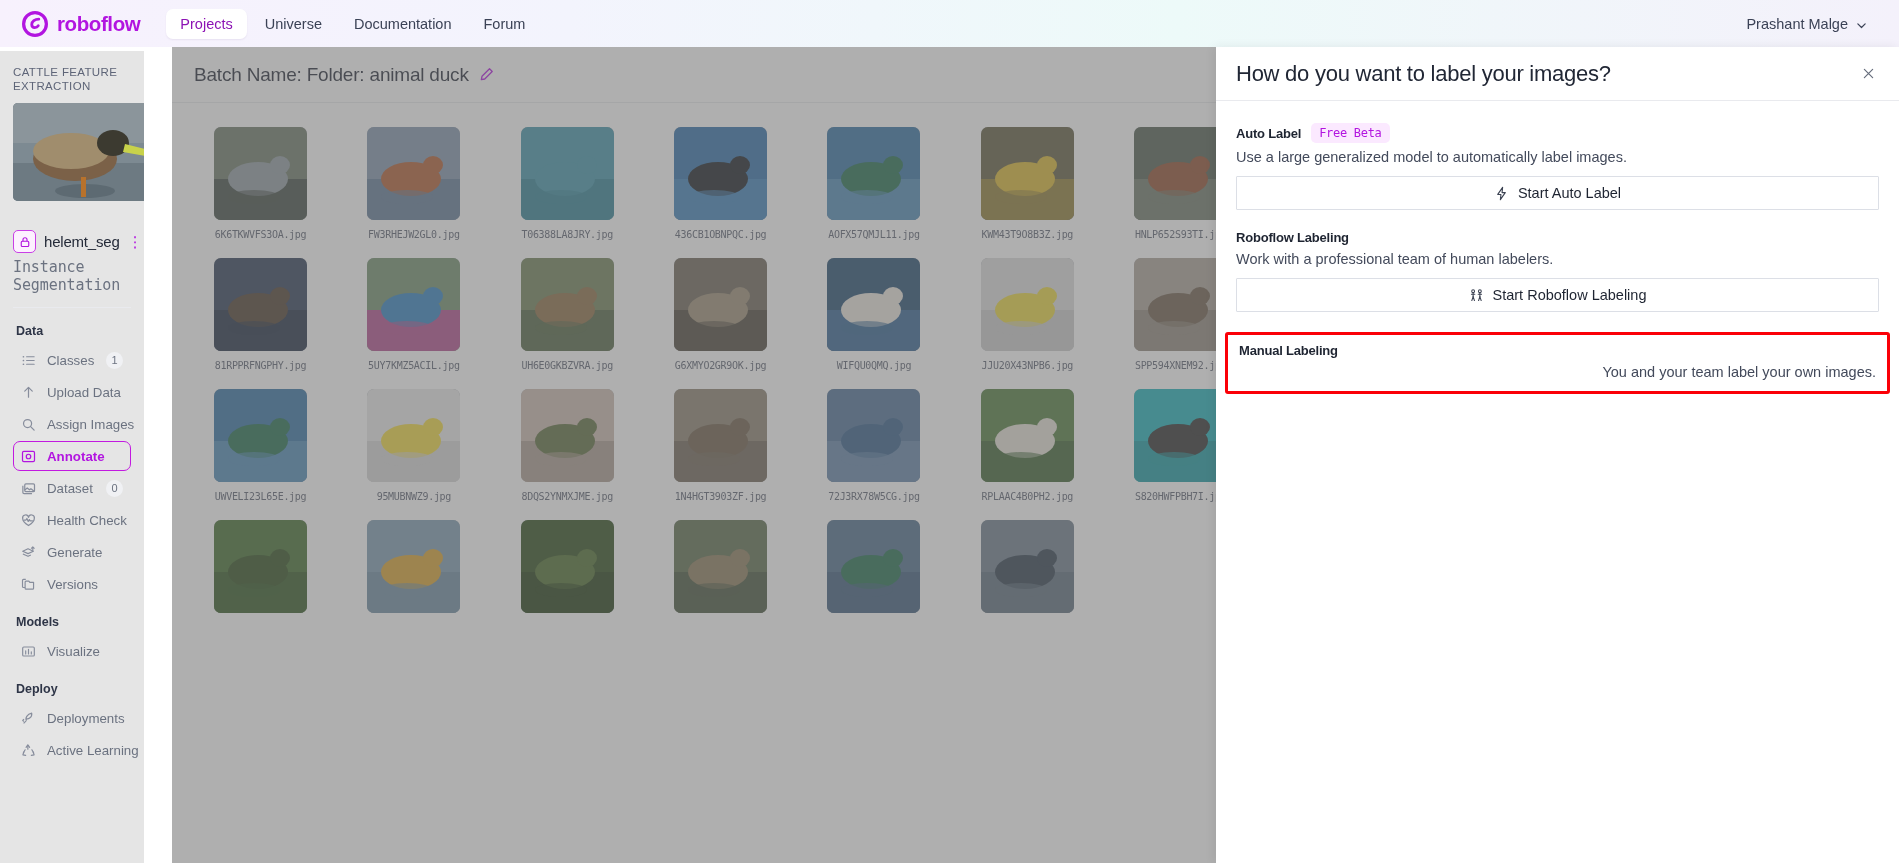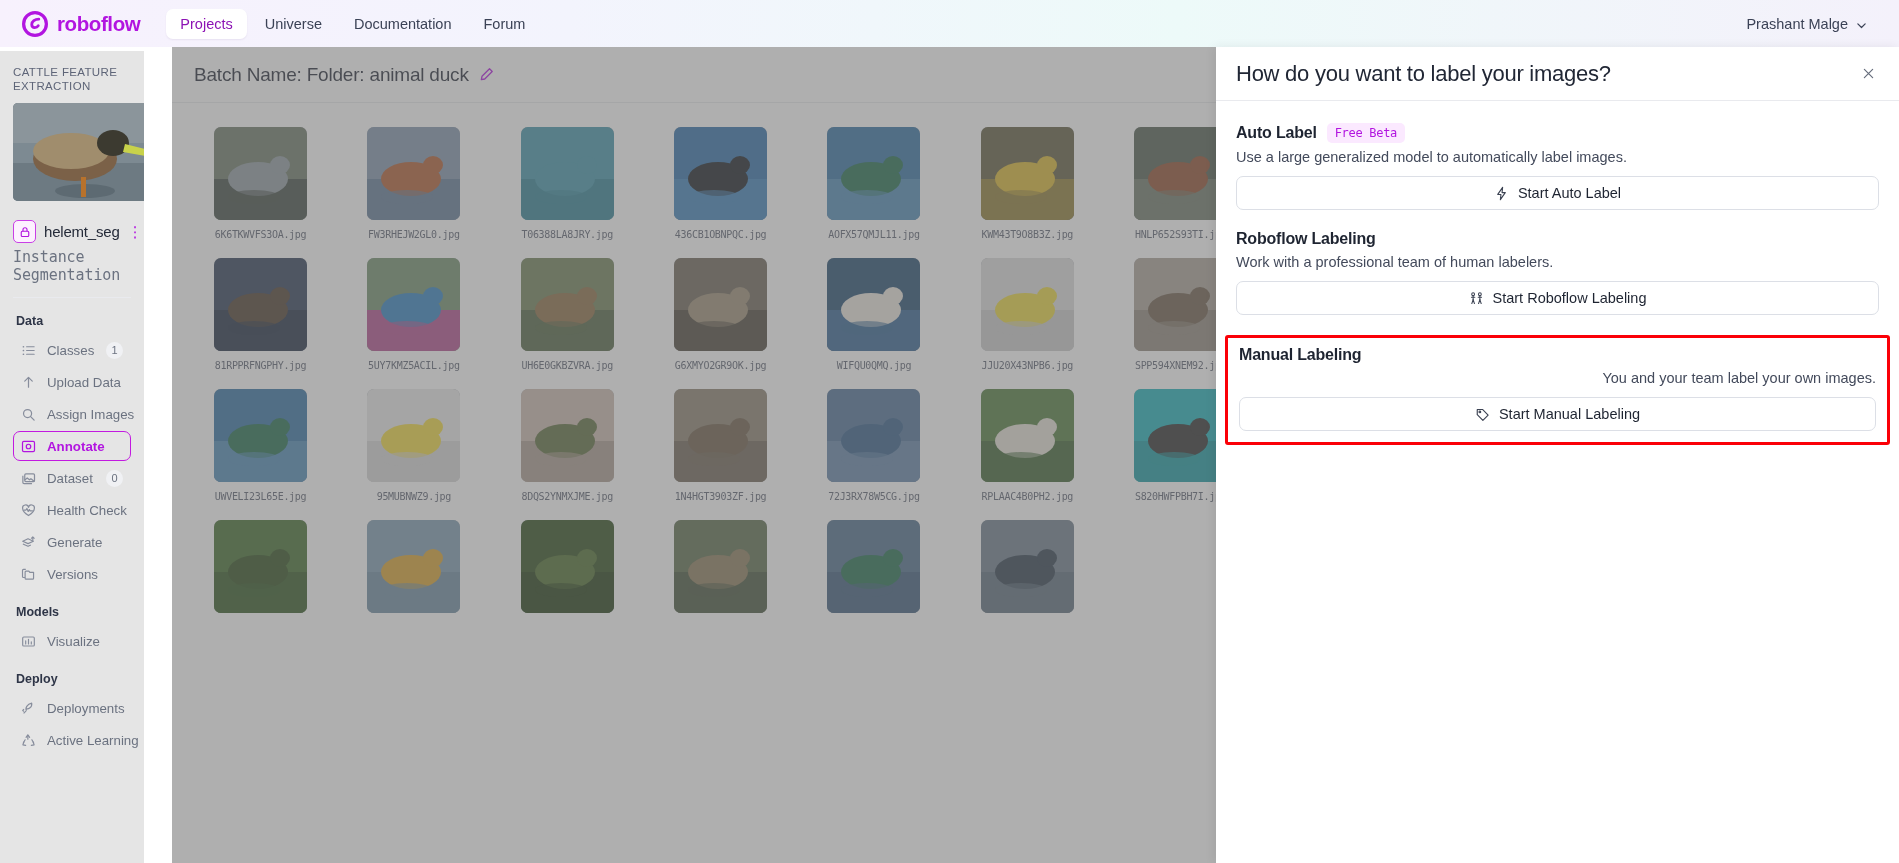--- a/index.html
+++ b/index.html
@@ -41,21 +41,21 @@
   }
   .ws-title {
     font-size: 11.5px; color: #5e6578; letter-spacing: .35px; line-height: 14px;
     text-transform: uppercase; margin-bottom: 10px;
   }
   .proj-thumb {
     width: 145px; height: 98px; border-radius: 5px; overflow: hidden;
     background: #6e7a80; position: relative;
   }
   .proj-thumb svg { display: block; width: 100%; height: 100%; }
-  .proj-row { display: flex; align-items: center; gap: 8px; margin-top: 19px; }
+  .proj-row { display: flex; align-items: center; gap: 8px; margin-top: 29px; }
   .lock-badge {
     width: 23px; height: 23px; border: 1.3px solid #c93fe6; border-radius: 5px;
     background: #fdf1ff; display: flex; align-items: center; justify-content: center;
     flex: 0 0 auto;
   }
   .proj-name { font-size: 15px; color: #242a38; font-weight: 500; letter-spacing: -.2px; }
   .dots { margin-left: auto; color: #b215e0; font-size: 15px; line-height: 10px; letter-spacing: 0; cursor: pointer; }
   .proj-type {
     font-family: "DejaVu Sans Mono", monospace; font-size: 15px; color: #6b7280;
     margin-top: 5px; letter-spacing: -.1px;
@@ -119,28 +119,28 @@
     height: 54px; display: flex; align-items: center; padding: 0 22px 0 20px;
     border-bottom: 1px solid #e9eaee; flex: 0 0 auto;
   }
   .drawer-title { font-size: 22px; color: #212735; letter-spacing: -.25px; }
   .drawer-close {
     margin-left: auto; width: 18px; height: 18px; color: #666d7c; cursor: pointer;
     display: flex; align-items: center; justify-content: center;
   }
   .drawer-body { padding: 22px 20px 0 20px; }
   .opt-title-row { display: flex; align-items: center; gap: 10px; }
-  .opt-title { font-size: 16px; font-weight: 700; color: #1e2431; letter-spacing: -.2px; }
+  .opt-title { font-size: 13px; font-weight: 700; color: #1e2431; letter-spacing: -.2px; }
   .badge {
     font-family: "DejaVu Sans Mono", monospace; font-size: 12px; color: #b215e0;
     background: #fbe9ff; border-radius: 5px; padding: 3px 8px; letter-spacing: -.3px;
   }
   .opt-desc { font-size: 14.5px; color: #434a5b; margin-top: 6px; }
   .opt-btn {
-    margin-top: 11px; height: 34px; width: 100%; border: 1px solid #dcdfe6; border-radius: 7px;
+    margin-top: 11px; height: 34px; width: 100%; border: 1px solid #dcdfe6; border-radius: 1px;
     background: #fff; display: flex; align-items: center; justify-content: center; gap: 9px;
     font-size: 14.5px; color: #1e2431; cursor: pointer; font-weight: 500;
   }
   .opt-btn .bico { width: 15px; height: 15px; color: #3b4252; display: flex; }
   .opt-block { margin-bottom: 20px; }
   .opt-block.highlight {
     border: 3px solid #fb0007; border-radius: 3px; padding: 8px 11px 11px 11px;
     margin-left: -11px; margin-right: -11px; margin-top: 4px; text-align: right;
   }
 </style>
@@ -885,29 +885,18 @@
           </span>
           <span>Start Roboflow Labeling</span>
         </div>
       </div>
 
       <div class="opt-block highlight">
         <div class="opt-title-row">
           <span class="opt-title">Manual Labeling</span>
         </div>
         <div class="opt-desc">You and your team label your own images.</div>
-        <div class="opt-btn">
-          <span class="bico">
-            <svg viewBox="0 0 16 16" width="15" height="15">
-                <g fill="none" stroke="currentColor" stroke-width="1.2" stroke-linejoin="round">
-                  <path d="M2.4 8.2V2.6h5.6l6 6-5.6 5.6z"></path>
-                  <circle cx="5.2" cy="5.2" r=".9"></circle>
-                </g>
-              </svg>
-          </span>
-          <span>Start Manual Labeling</span>
-        </div>
       </div>
 
     </div>
   </div>
 
 </div>
 
 </body></html>

